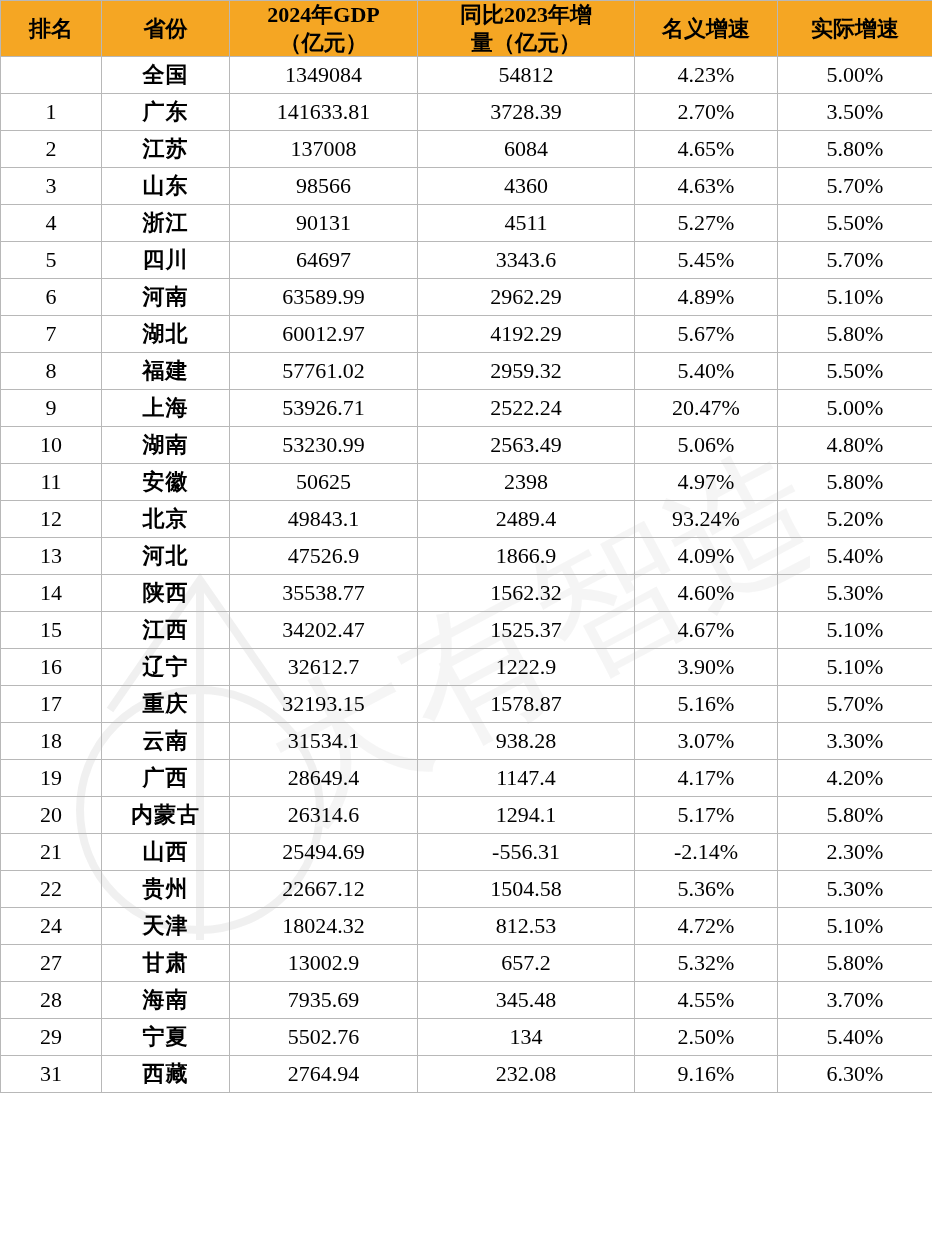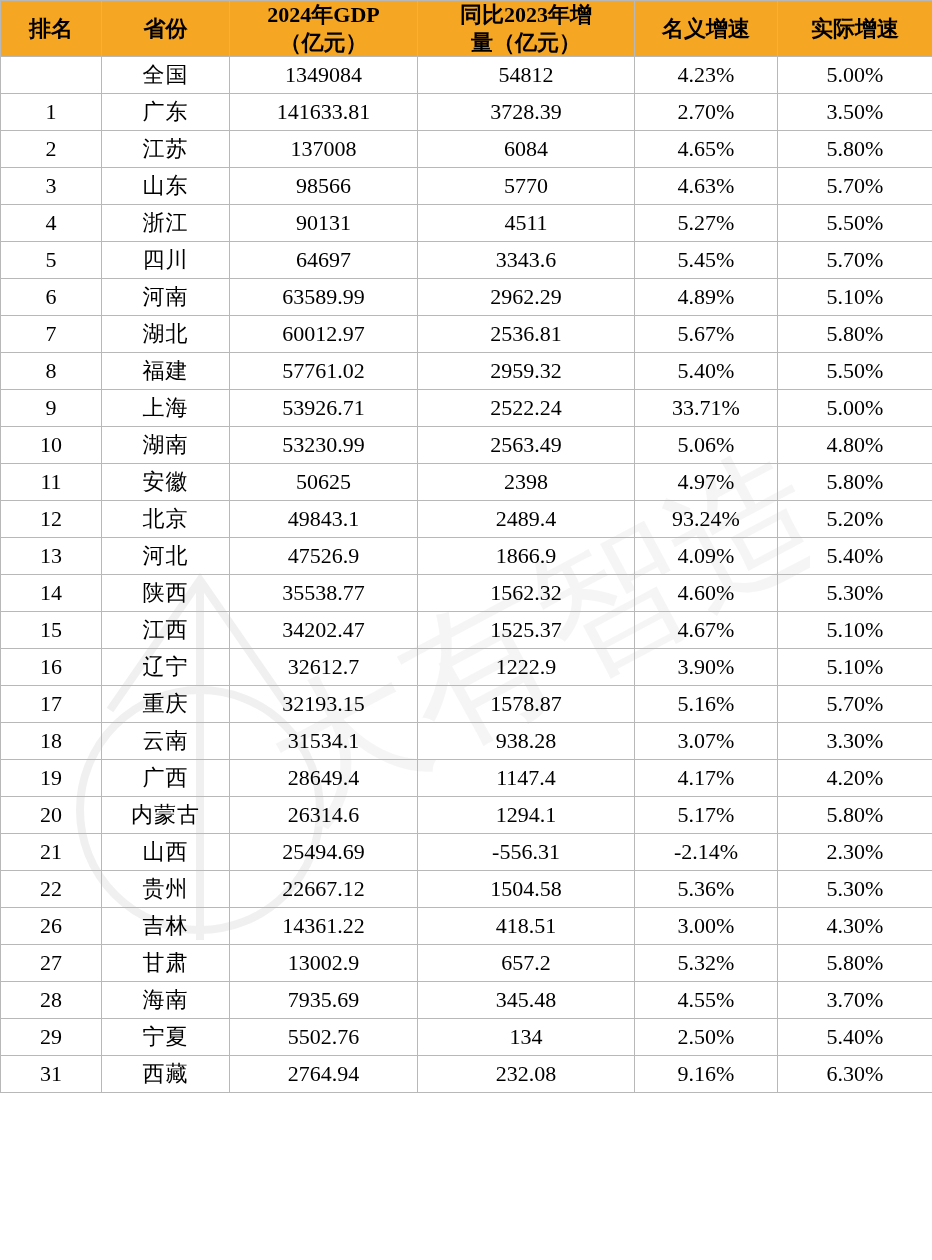--- a/index.html
+++ b/index.html
@@ -62,21 +62,21 @@
   }
   col.c-rank  { width: 101px; }
   col.c-prov  { width: 128px; }
   col.c-gdp   { width: 188px; }
   col.c-delta { width: 217px; }
   col.c-nom   { width: 143px; }
   col.c-real  { width: 155px; }
 
   td.rank { font-size: 22px; }
   td.prov {
-    font-weight: normal;
+    font-weight: bold;
     font-size: 23px;
     letter-spacing: 1px;
   }
   td.num { font-size: 22px; }
   tbody tr:first-child td.rank { color: transparent; }
 </style>
 </head>
 <body>
 
 <div class="sheet">
@@ -147,21 +147,21 @@
           <td class="prov">江苏</td>
           <td class="num">137008</td>
           <td class="num">6084</td>
           <td class="num">4.65%</td>
           <td class="num">5.80%</td>
         </tr>
         <tr>
           <td class="rank">3</td>
           <td class="prov">山东</td>
           <td class="num">98566</td>
-          <td class="num">5770</td>
+          <td class="num">4360</td>
           <td class="num">4.63%</td>
           <td class="num">5.70%</td>
         </tr>
         <tr>
           <td class="rank">4</td>
           <td class="prov">浙江</td>
           <td class="num">90131</td>
           <td class="num">4511</td>
           <td class="num">5.27%</td>
           <td class="num">5.50%</td>
@@ -179,38 +179,38 @@
           <td class="prov">河南</td>
           <td class="num">63589.99</td>
           <td class="num">2962.29</td>
           <td class="num">4.89%</td>
           <td class="num">5.10%</td>
         </tr>
         <tr>
           <td class="rank">7</td>
           <td class="prov">湖北</td>
           <td class="num">60012.97</td>
-          <td class="num">2536.81</td>
+          <td class="num">4192.29</td>
           <td class="num">5.67%</td>
           <td class="num">5.80%</td>
         </tr>
         <tr>
           <td class="rank">8</td>
           <td class="prov">福建</td>
           <td class="num">57761.02</td>
           <td class="num">2959.32</td>
           <td class="num">5.40%</td>
           <td class="num">5.50%</td>
         </tr>
         <tr>
           <td class="rank">9</td>
           <td class="prov">上海</td>
           <td class="num">53926.71</td>
           <td class="num">2522.24</td>
-          <td class="num">33.71%</td>
+          <td class="num">20.47%</td>
           <td class="num">5.00%</td>
         </tr>
         <tr>
           <td class="rank">10</td>
           <td class="prov">湖南</td>
           <td class="num">53230.99</td>
           <td class="num">2563.49</td>
           <td class="num">5.06%</td>
           <td class="num">4.80%</td>
         </tr>
@@ -304,26 +304,26 @@
         </tr>
         <tr>
           <td class="rank">22</td>
           <td class="prov">贵州</td>
           <td class="num">22667.12</td>
           <td class="num">1504.58</td>
           <td class="num">5.36%</td>
           <td class="num">5.30%</td>
         </tr>
         <tr>
-          <td class="rank">26</td>
-          <td class="prov">吉林</td>
-          <td class="num">14361.22</td>
-          <td class="num">418.51</td>
-          <td class="num">3.00%</td>
-          <td class="num">4.30%</td>
+          <td class="rank">24</td>
+          <td class="prov">天津</td>
+          <td class="num">18024.32</td>
+          <td class="num">812.53</td>
+          <td class="num">4.72%</td>
+          <td class="num">5.10%</td>
         </tr>
         <tr>
           <td class="rank">27</td>
           <td class="prov">甘肃</td>
           <td class="num">13002.9</td>
           <td class="num">657.2</td>
           <td class="num">5.32%</td>
           <td class="num">5.80%</td>
         </tr>
         <tr>

